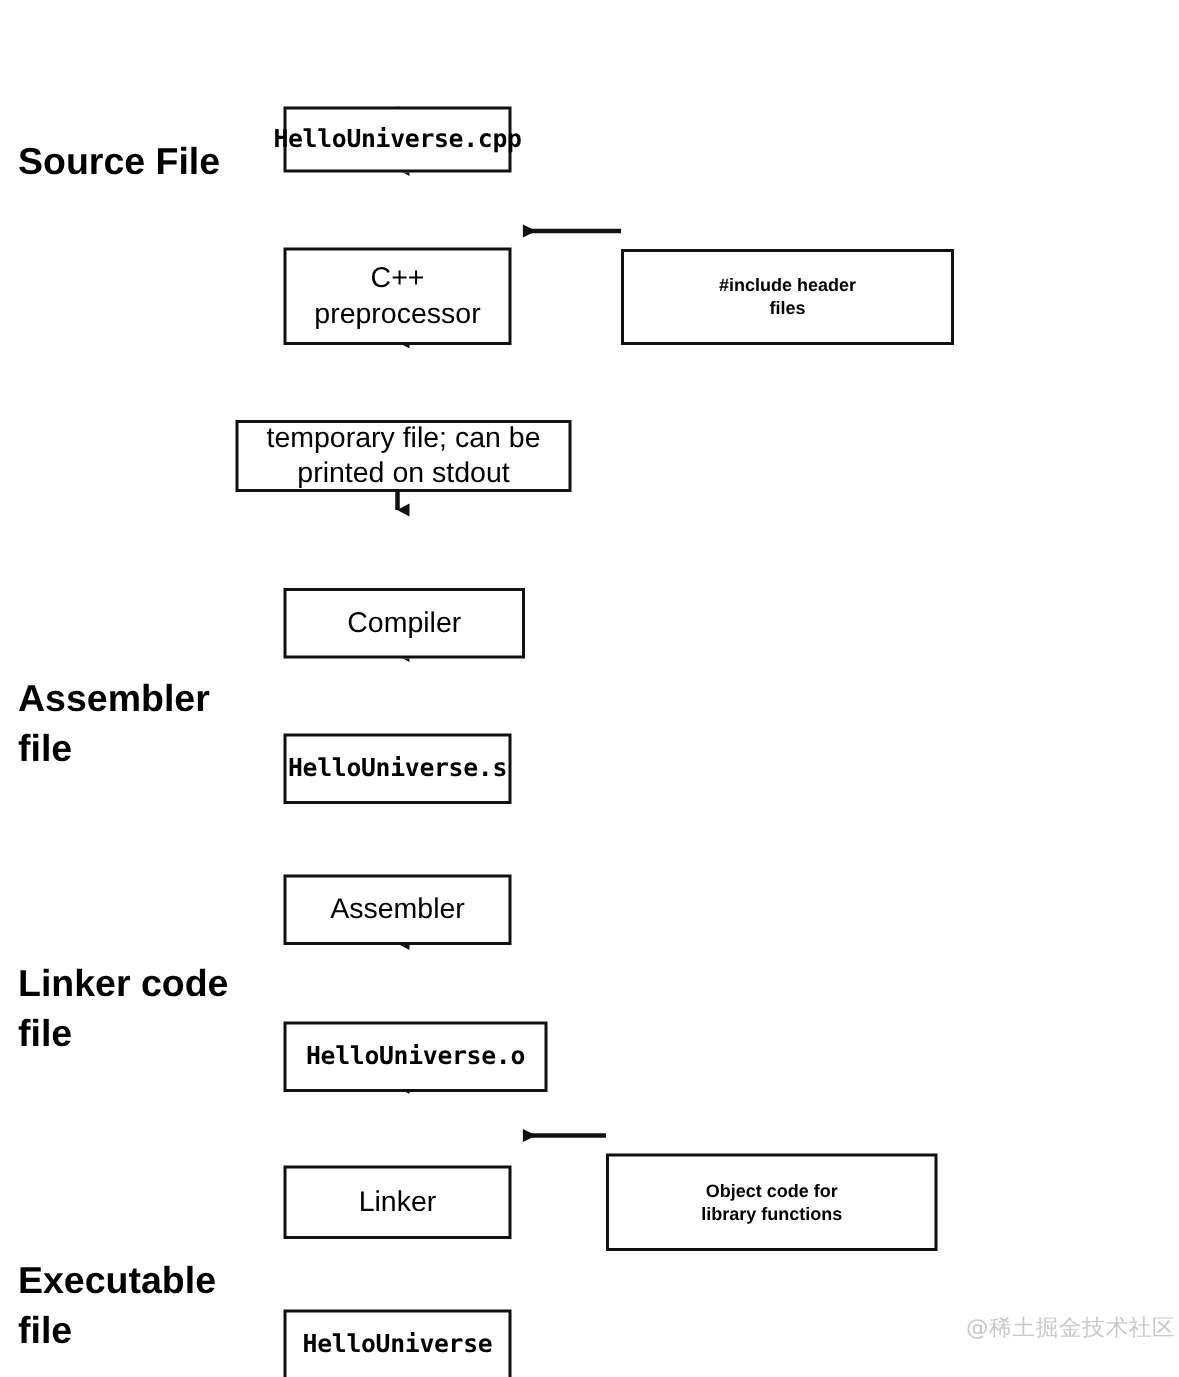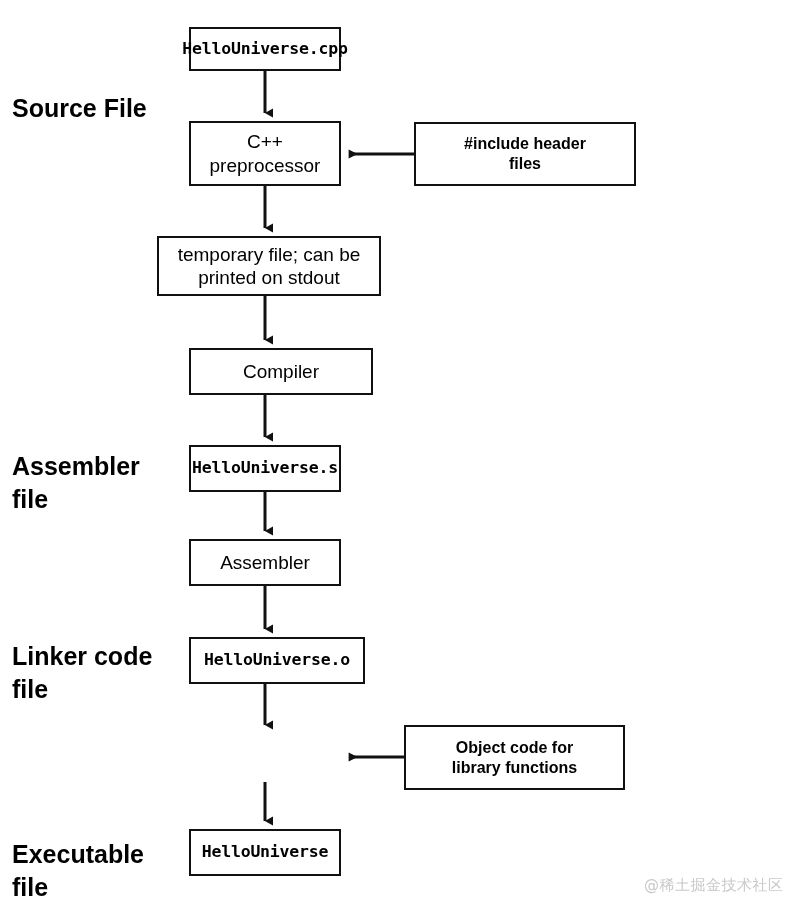--- a/index.html
+++ b/index.html
@@ -36,20 +36,21 @@
   .node {
     position: absolute;
     box-sizing: border-box;
     background: #ffffff;
     border: 2.5px solid #111111;
     display: flex;
     align-items: center;
     justify-content: center;
     text-align: center;
     line-height: 1.22;
+    margin-top: 44px;
   }
 
   .node .node-text {
     display: block;
     white-space: pre-line;
     padding: 0 6px;
   }
 
   
   .node.mono .node-text {
@@ -62,21 +63,21 @@
   
   .node.sans .node-text {
     font-family: "Liberation Sans", sans-serif;
     font-size: 19px;
     font-weight: 400;
   }
 
   
   .node.bold .node-text {
     font-family: "Liberation Sans", sans-serif;
-    font-size: 16px;
+    font-size: 12px;
     font-weight: 700;
   }
 
   
   .caption {
     position: absolute;
     font-family: "Liberation Sans", sans-serif;
     font-size: 25px;
     font-weight: 700;
     color: #000000;
@@ -130,41 +131,44 @@
   <div class="node sans" style="left:189px; top:121px; width:152px; height:65px;">
     <span class="node-text">C++
 preprocessor</span>
   </div>
 
   <div class="node bold" style="left:414px; top:122px; width:222px; height:64px;">
     <span class="node-text">#include header
 files</span>
   </div>
 
-  <div class="node sans" style="left:157px; top:236px; width:224px; height:60px;">
+  <div class="node sans" style="left:157px; top:236px; width:224px; height:48px;">
     <span class="node-text">temporary file; can be
 printed on stdout</span>
   </div>
 
-  <div class="node sans" style="left:189px; top:348px; width:184px; height:47px;">
+  <div class="node sans" style="left:189px; top:348px; width:161px; height:47px;">
     <span class="node-text">Compiler</span>
   </div>
 
   <div class="node mono" style="left:189px; top:445px; width:152px; height:47px;">
     <span class="node-text">HelloUniverse.s</span>
   </div>
 
   <div class="node sans" style="left:189px; top:539px; width:152px; height:47px;">
     <span class="node-text">Assembler</span>
   </div>
 
   <div class="node mono" style="left:189px; top:637px; width:176px; height:47px;">
     <span class="node-text">HelloUniverse.o</span>
   </div>
 
+  <div class="node sans" style="left:189px; top:733px; width:152px; height:49px;">
+    <span class="node-text">Linker</span>
+  </div>
 
   <div class="node bold" style="left:404px; top:725px; width:221px; height:65px;">
     <span class="node-text">Object code for
 library functions</span>
   </div>
 
   <div class="node mono" style="left:189px; top:829px; width:152px; height:47px;">
     <span class="node-text">HelloUniverse</span>
   </div>
 

